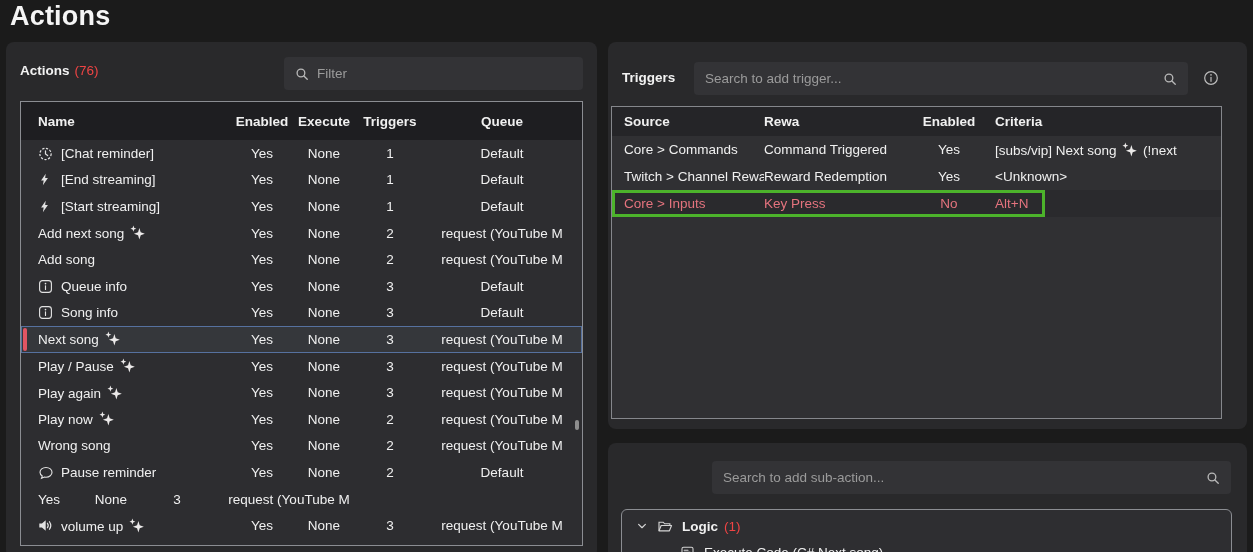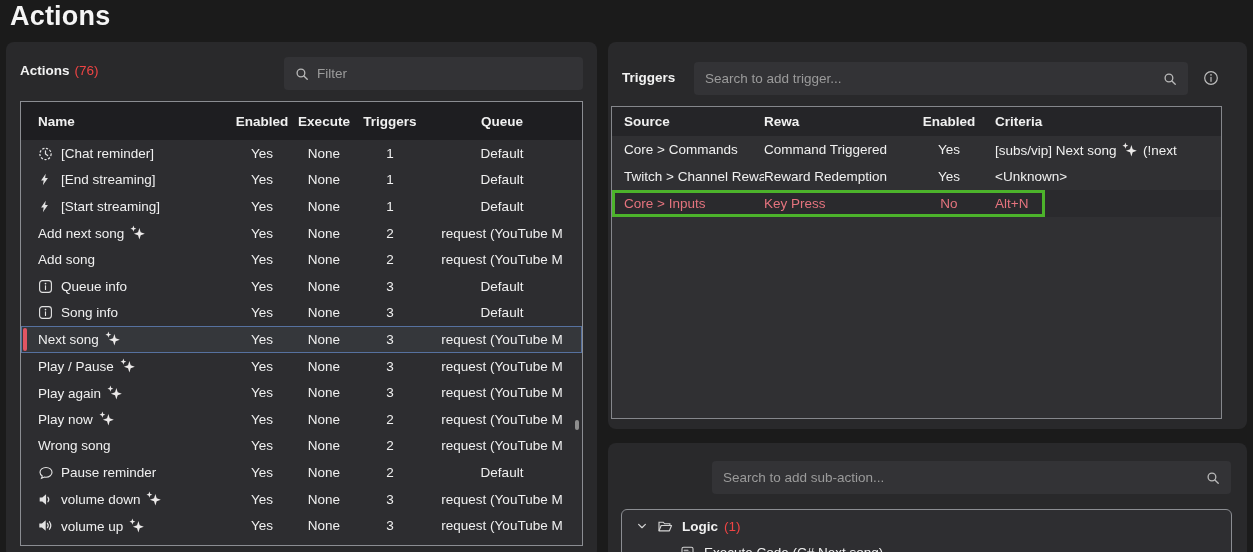--- a/index.html
+++ b/index.html
@@ -282,34 +282,20 @@
                 </svg>
               </span>
               <span>Pause reminder</span>
             </div>
             <div class="cell c-en">Yes</div>
             <div class="cell c-opt">None</div>
             <div class="cell c-trg">2</div>
             <div class="cell c-q">Default</div>
           </div>
           <div class="a-row">
-            <div class="cell c-name">
-              <span class="row-icon">
-                <svg viewBox="0 0 16 16" width="15" height="15" fill="currentColor">
-                  <path d="M1.8 5.8 H4.6 L8.6 2.3 V13.7 L4.6 10.2 H1.8 Z"></path>
-                  <path d="M10.6 5.6 Q12.4 8 10.6 10.4" fill="none" stroke="currentColor" stroke-width="1.3" stroke-linecap="round"></path>
-                </svg>
-              </span>
-              <span>volume down <span class="inline-spark">
-                  <svg viewBox="0 0 16 16" width="15" height="15" fill="currentColor">
-                    <path d="M10 3.2 L11.4 7.6 L15.8 9.3 L11.4 11 L10 15.4 L8.6 11 L4.2 9.3 L8.6 7.6 Z"></path>
-                    <path d="M3.6 0.6 L4.4 2.9 L6.7 3.9 L4.4 4.9 L3.6 7.2 L2.8 4.9 L0.5 3.9 L2.8 2.9 Z"></path>
-                  </svg>
-                </span></span>
-            </div>
             <div class="cell c-en">Yes</div>
             <div class="cell c-opt">None</div>
             <div class="cell c-trg">3</div>
             <div class="cell c-q">request (YouTube M</div>
           </div>
           <div class="a-row">
             <div class="cell c-name">
               <span class="row-icon">
                 <svg viewBox="0 0 16 16" width="15" height="15" fill="currentColor">
                   <path d="M1.4 5.8 H4.2 L8.2 2.3 V13.7 L4.2 10.2 H1.4 Z"></path>

